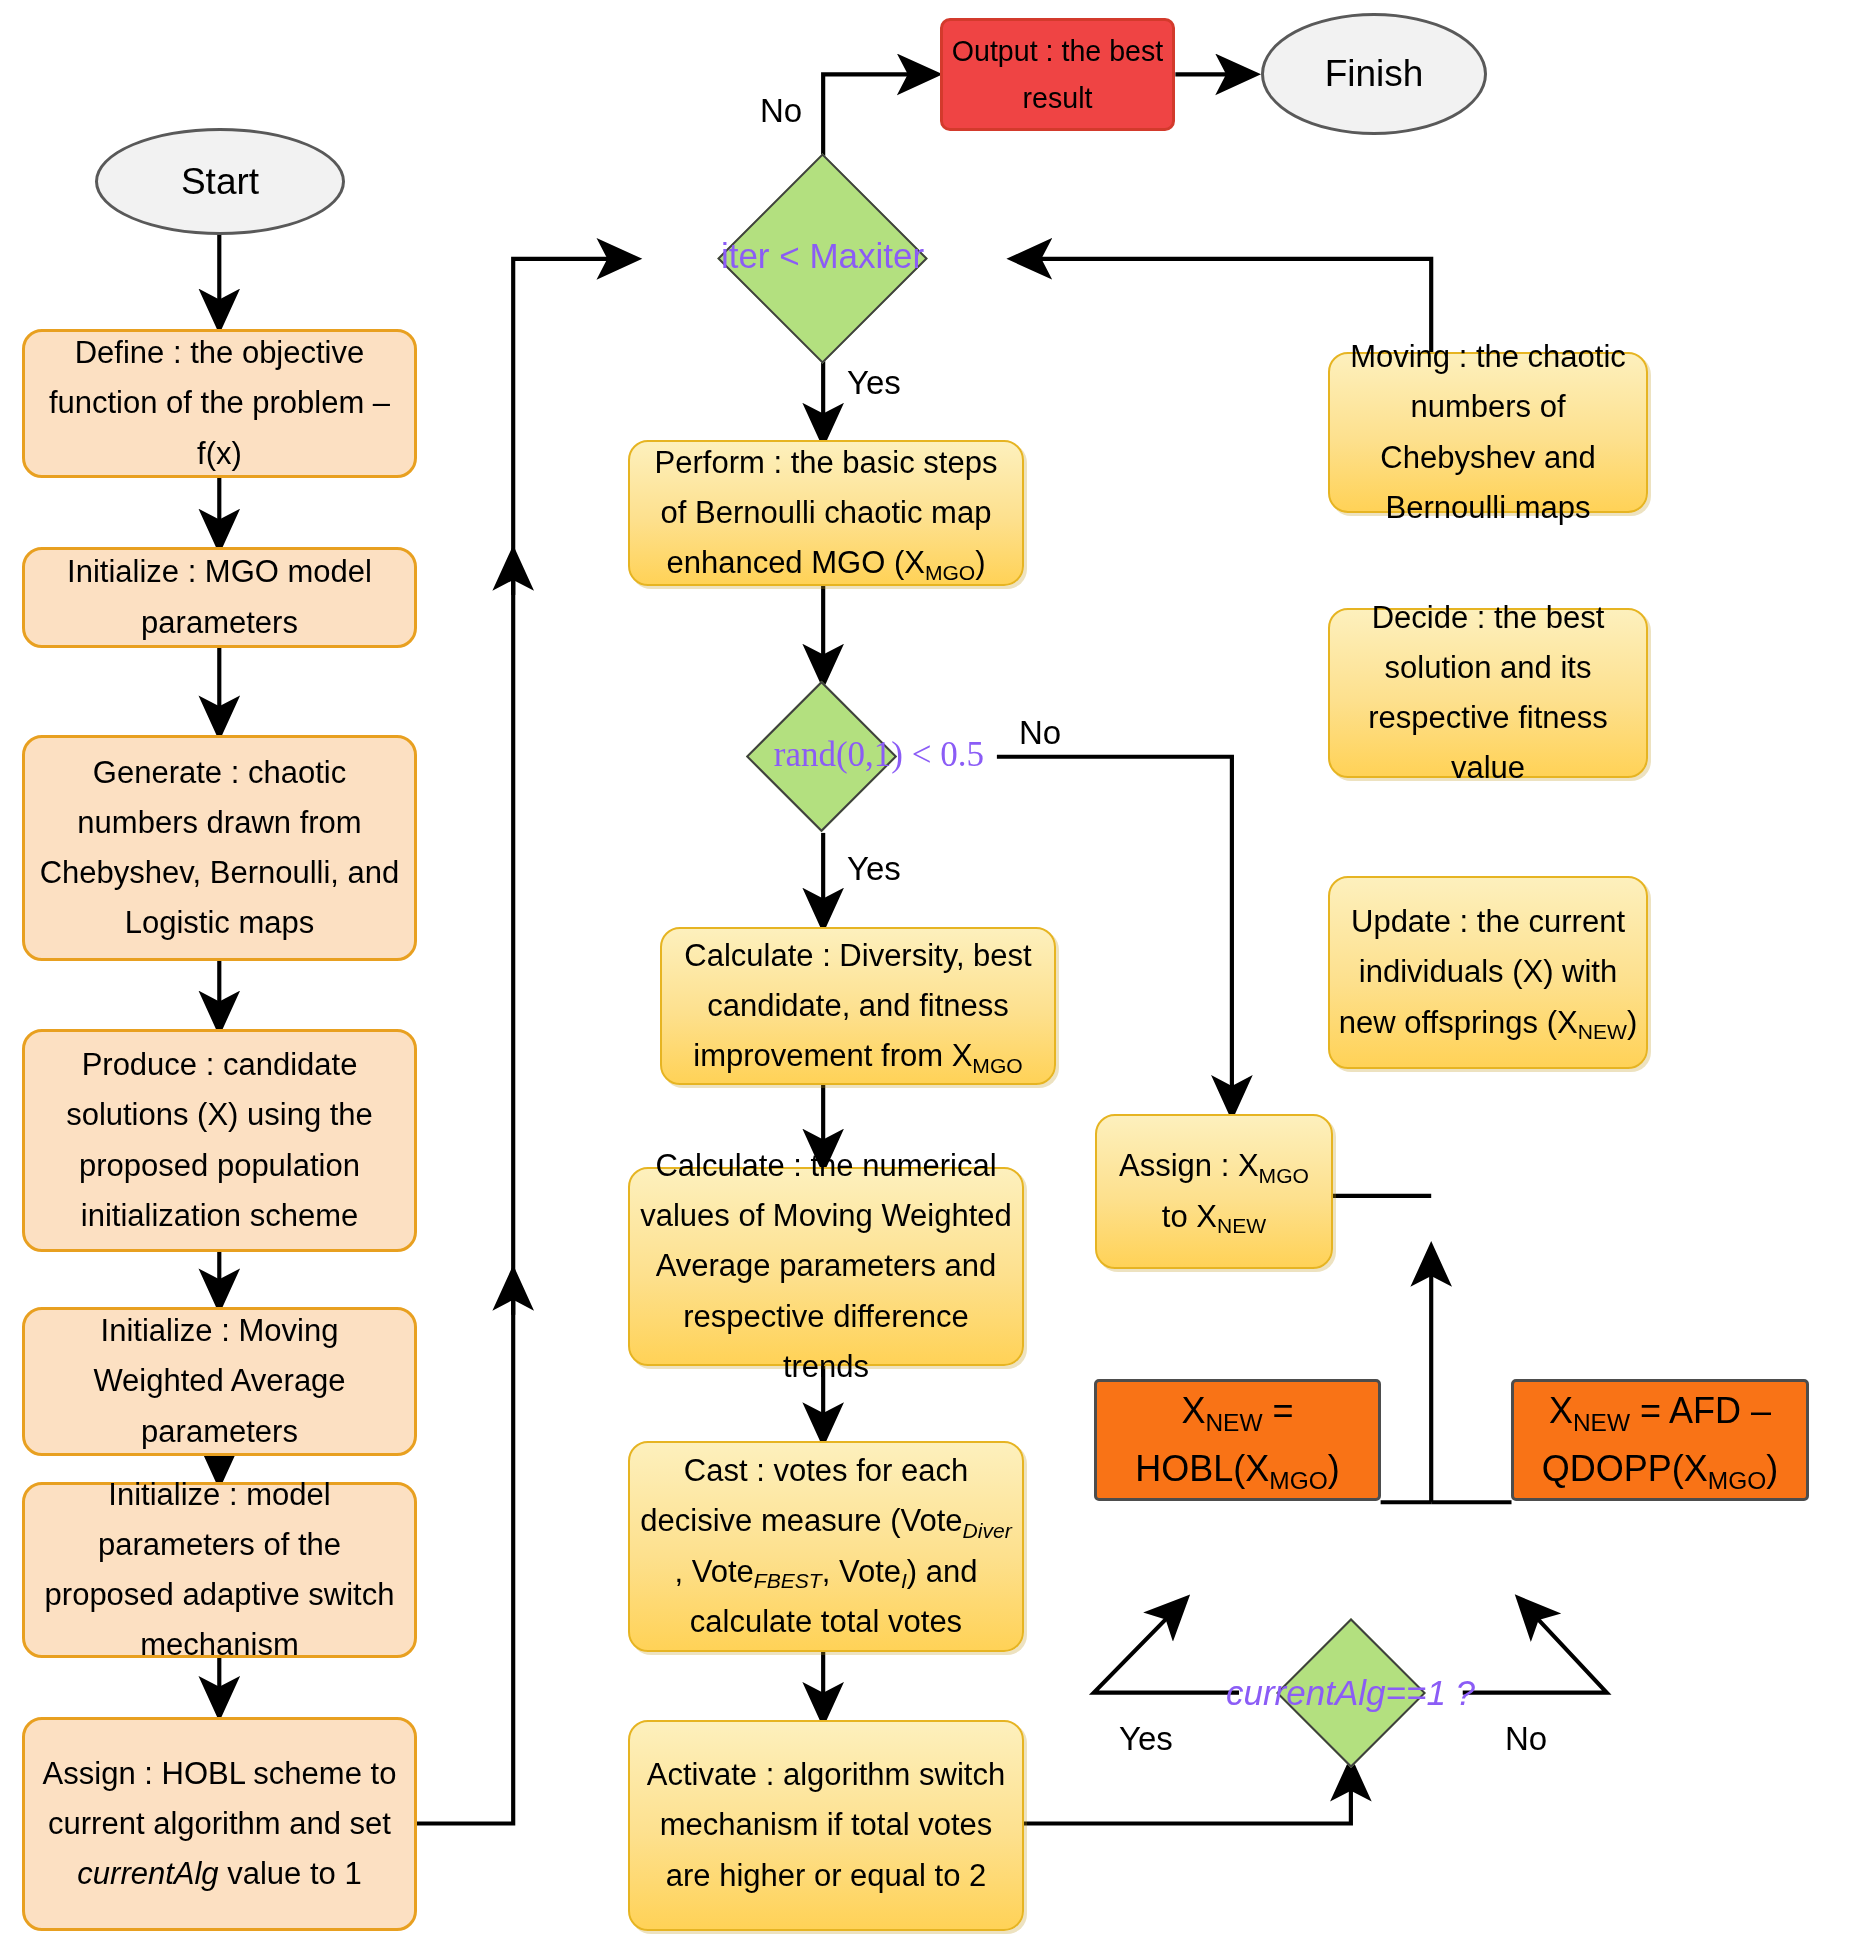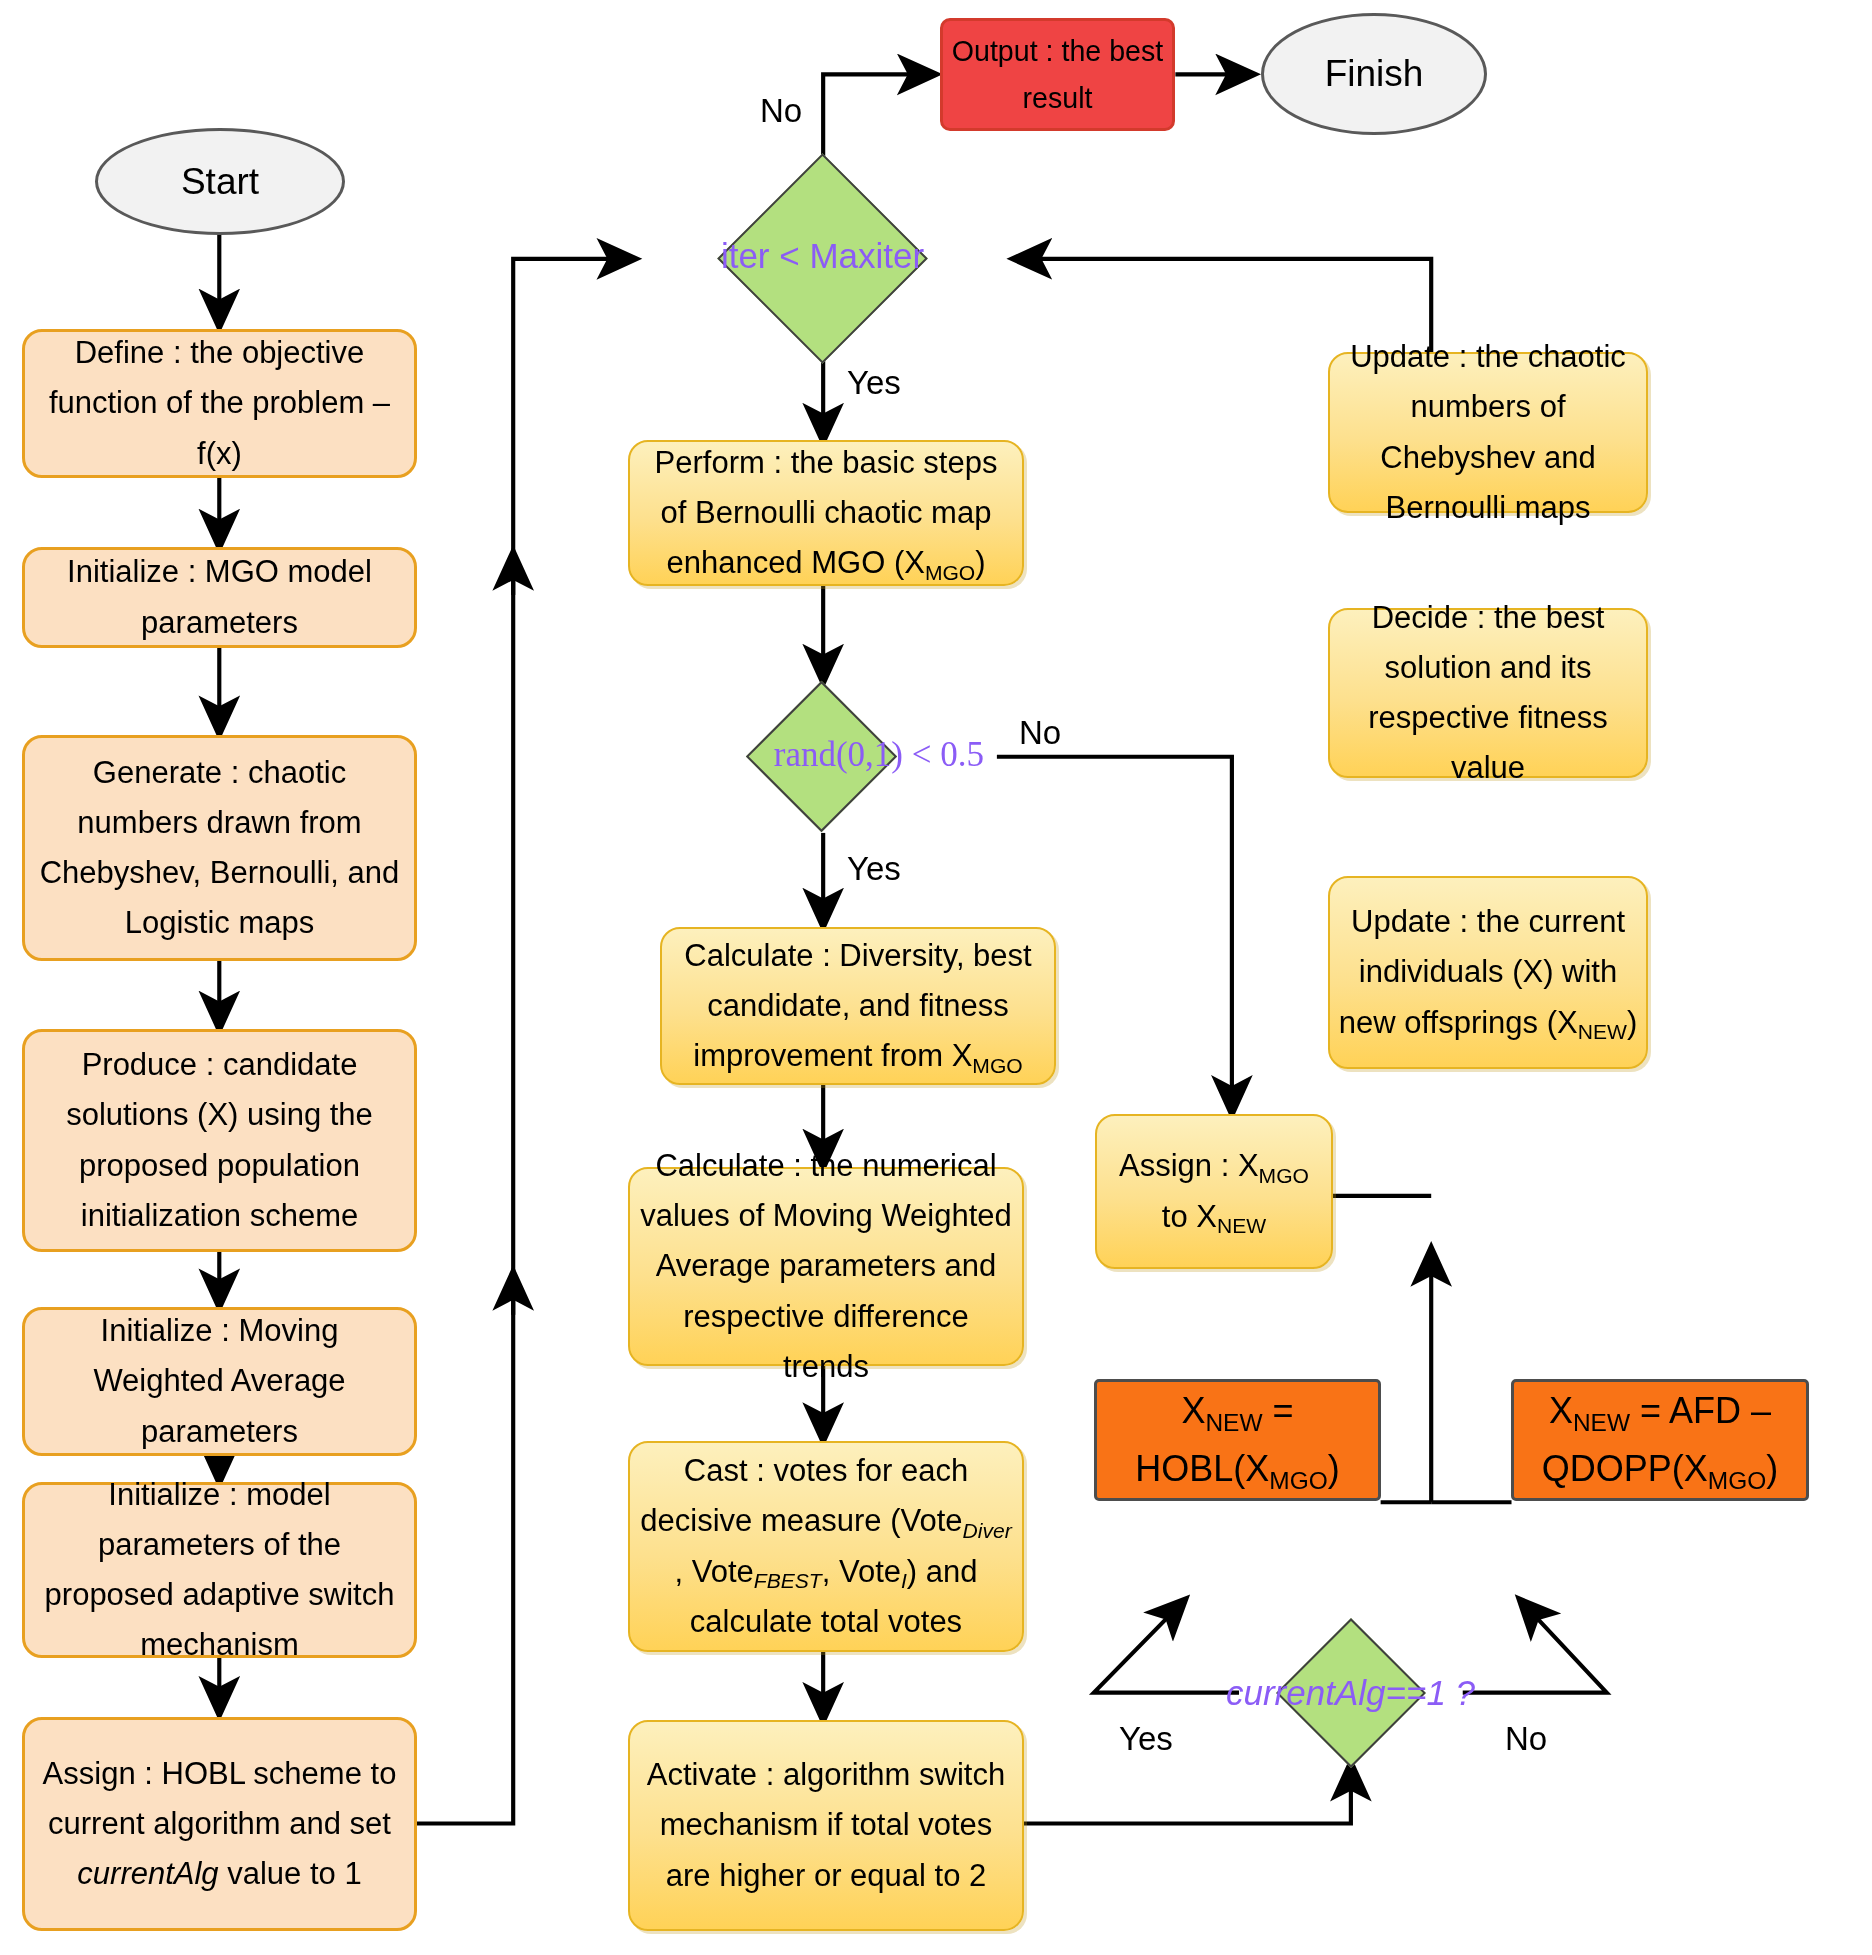--- a/index.html
+++ b/index.html
@@ -158,21 +158,21 @@
 
   <div class="node amber" style="left:628px;top:1441px;width:396px;height:211px;">
     <span class="txt"><span>Cast : votes for each decisive measure (Vote</span><sub class="ital">Diver</sub><span> , Vote</span><sub class="ital">FBEST</sub><span>, Vote</span><sub class="ital">I</sub><span>) and calculate total votes</span></span>
   </div>
 
   <div class="node amber" style="left:628px;top:1720px;width:396px;height:211px;">
     <span class="txt">Activate : algorithm switch mechanism if total votes are higher or equal to 2</span>
   </div>
 
   <div class="node amber" style="left:1328px;top:352px;width:320px;height:161px;">
-    <span class="txt">Update :  the chaotic numbers of Chebyshev and Bernoulli maps</span>
+    <span class="txt">Moving :  the chaotic numbers of Chebyshev and Bernoulli maps</span>
   </div>
 
   <div class="node amber" style="left:1328px;top:608px;width:320px;height:170px;">
     <span class="txt">Decide : the best solution and its respective fitness value</span>
   </div>
 
   <div class="node amber" style="left:1328px;top:876px;width:320px;height:193px;">
     <span class="txt"><span>Update : the current individuals (X) with new offsprings (X</span><sub>NEW</sub><span>)</span></span>
   </div>
 

